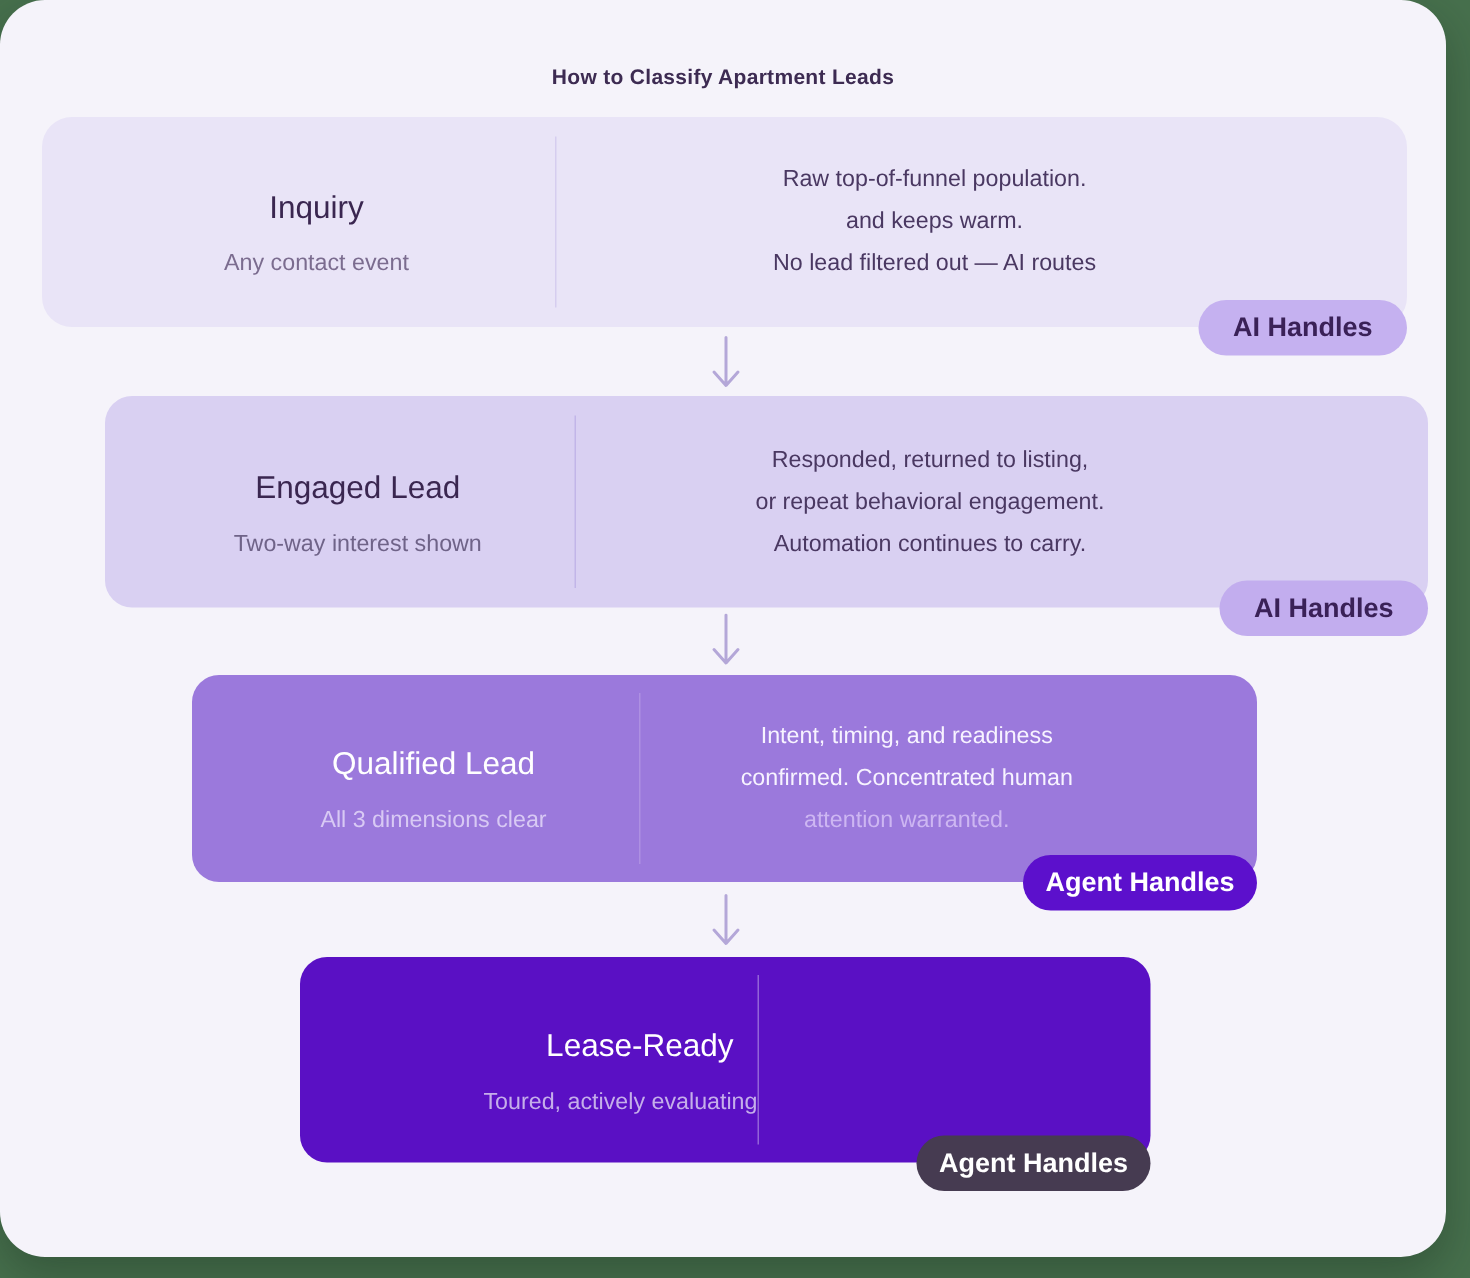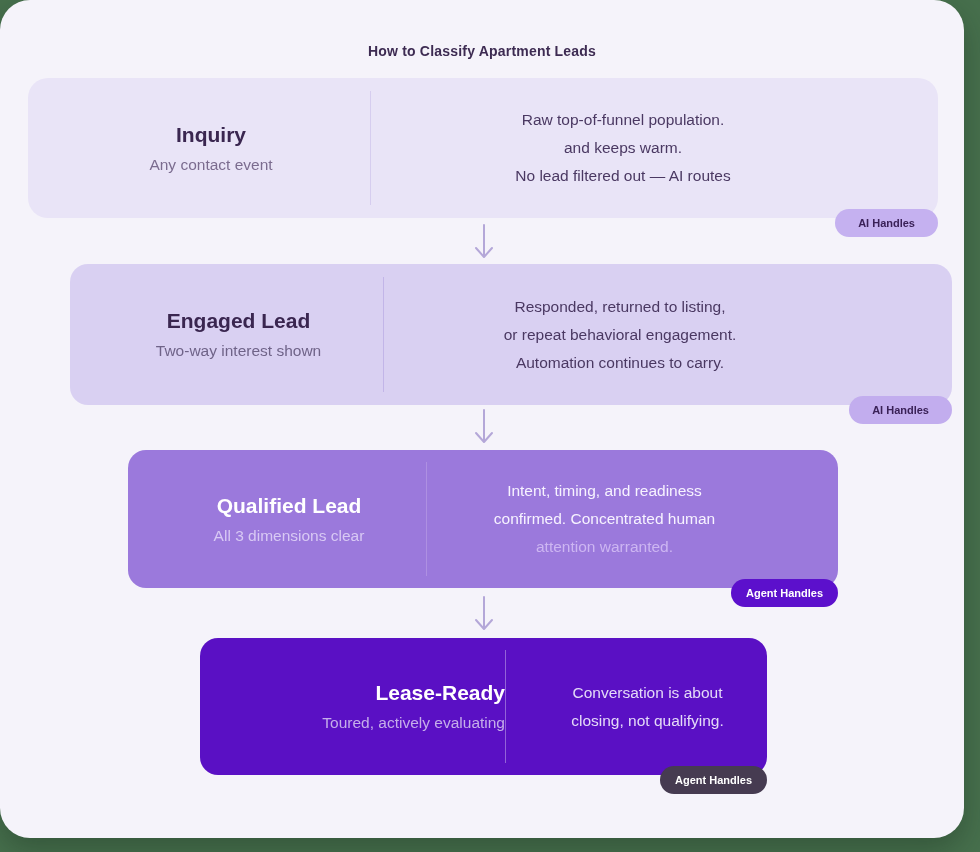--- a/index.html
+++ b/index.html
@@ -27,21 +27,21 @@
   .s2{left:70px;top:264px;width:882px;height:141px;}
   .s3{left:128px;top:450px;width:710px;height:138px;}
   .s4{left:200px;top:638px;width:567px;height:137px;}
   .cell-left{
     flex:0 0 auto;text-align:center;padding-left:24px;box-sizing:border-box;
   }
   .s1 .cell-left{width:342px;}
   .s2 .cell-left{width:313px;}
   .s3 .cell-left{width:298px;}
   .s4 .cell-left{width:305px;text-align:right;}
-  .stage-name{margin:0;font-size:21px;font-weight:700;line-height:24px;}
+  .stage-name{margin:16px;font-size:21px;font-weight:400;line-height:24px;}
   .stage-sub{margin-top:9px;font-size:15.5px;}
   .vdivider{flex:0 0 1px;width:1px;height:82%;align-self:center;}
   .s1 .vdivider{background:#d6cdef;}
   .s2 .vdivider{background:#c2b5e8;}
   .s3 .vdivider{background:#ae90e2;}
   .s4 .vdivider{background:rgba(255,255,255,.35);}
   .cell-right{flex:1;text-align:center;font-size:15.5px;line-height:28px;box-sizing:border-box;}
   .s1 .cell-right{padding-right:63px;}
   .s2 .cell-right{padding-right:96px;}
   .s3 .cell-right{padding-right:56px;}
@@ -52,21 +52,21 @@
   .s2 .stage-sub{color:#6f6388;}
   .s1 .cell-right,.s2 .cell-right{color:#4a3862;}
   .s3 .stage-name,.s4 .stage-name{color:#ffffff;}
   .s3 .stage-sub{color:#d8c9f4;}
   .s4 .stage-sub{color:#c5aeea;}
   .s3 .cell-right{color:#f7f3ff;}
   .s3 .cell-right .desc-line:last-child{color:#cdb6f2;}
   .s4 .cell-right{color:#e4daf8;}
   .badge{
     position:absolute;right:0;bottom:-19px;
-    border-radius:999px;font-size:11px;font-weight:700;
+    border-radius:999px;font-size:18px;font-weight:700;
     padding:8px 15px;white-space:nowrap;
   }
   .badge-ai{padding:8px 23px;color:#3a2157;}
   .badge-agent{color:#ffffff;}
   .arrow{position:absolute;width:22px;height:40px;}
   .a1{left:473px;top:224px;}
   .a2{left:473px;top:409px;}
   .a3{left:473px;top:596px;}
   .footer-note{
     position:absolute;top:806px;left:0;width:964px;
@@ -135,21 +135,17 @@
   <svg class="arrow a3" viewBox="0 0 22 40">
     <path d="M11 1 L11 31 M3 24 L11 33 L19 24" stroke="#b4a7d8" stroke-width="2" fill="none" stroke-linecap="round" stroke-linejoin="round"></path>
   </svg>
 
   <section class="stage s4" style="background: rgb(90, 16, 196);">
     <div class="cell-left">
       <h2 class="stage-name">Lease-Ready</h2>
       <div class="stage-sub">Toured, actively evaluating</div>
     </div>
     <div class="vdivider"></div>
-    <div class="cell-right">
-      <div class="desc-line">Conversation is about</div>
-      <div class="desc-line">closing, not qualifying.</div>
-    </div>
     <div class="badge badge-agent" style="background: rgb(70, 59, 81);">Agent Handles</div>
   </section>
 
 
 </div>
 
 </body></html>

